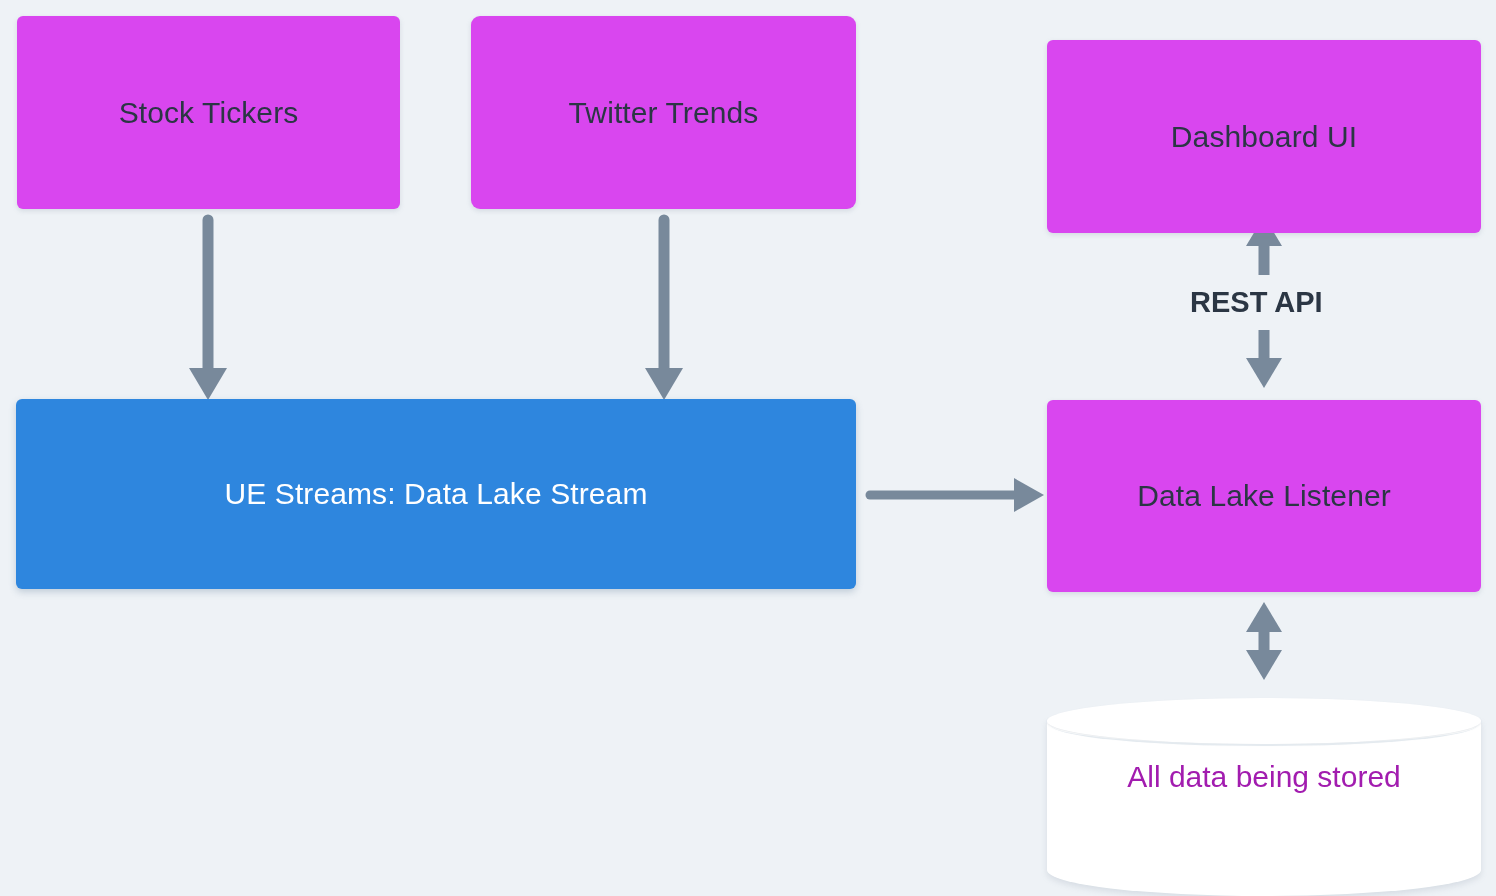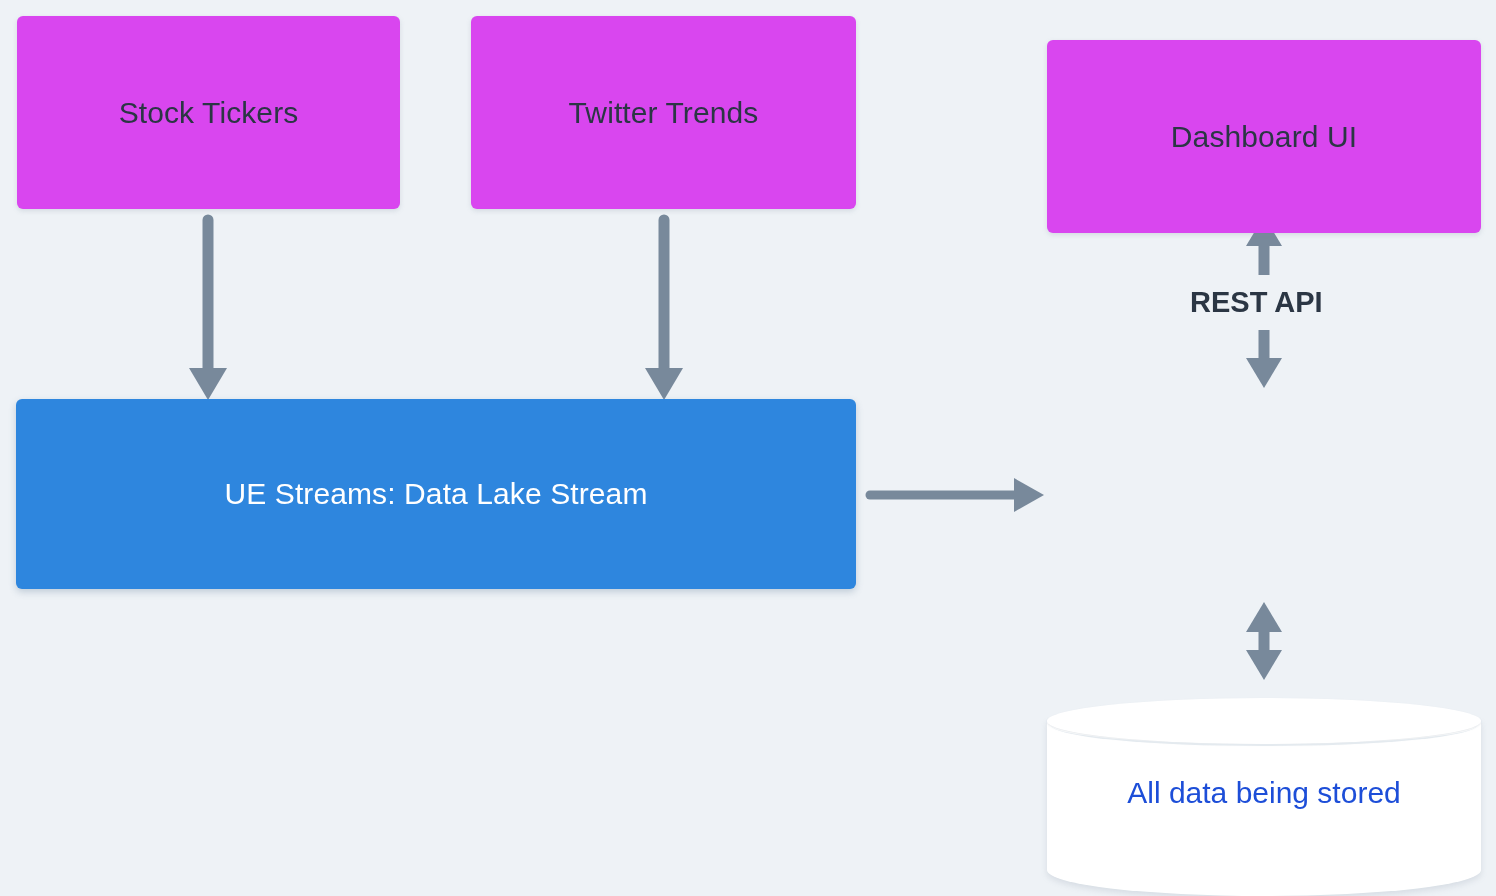--- a/index.html
+++ b/index.html
@@ -40,21 +40,21 @@
     text-align: center;
     line-height: 1.2;
     white-space: nowrap;
   }
 
   
   #node-stock-tickers {
     left: 17px;  top: 16px;  width: 383px;  height: 193px;
   }
   #node-twitter-trends {
-    left: 471px; top: 16px;  width: 385px;  height: 193px;
+    left: 471px; top: 16px;  width: 385px;  height: 193px; border-radius: 9px;
   }
   #node-dashboard-ui {
     left: 1047px; top: 16px; width: 434px;  height: 193px; margin-top: 24px;
   }
   #node-stream {
     left: 16px;  top: 399px; width: 840px;  height: 190px;
     background: #2e86de;
     box-shadow: 0 3px 7px rgba(90,120,150,0.30);
   }
   #node-stream .node-label {
@@ -100,24 +100,24 @@
     top: 6px;
     width: 426px;
     height: 42px;
     border-radius: 50%;
     border-bottom: 2px solid #e4eaef;
     box-sizing: border-box;
   }
   #node-datastore .cyl-label {
     position: absolute;
     left: 0;
-    top: 78px;
+    top: 62px;
     width: 434px;
     text-align: center;
-    color: #1d4ed8;
+    color: #a21caf;
     font-size: 30px;
     white-space: nowrap;
   }
 
   
   #edge-layer {
     position: absolute;
     left: 0;
     top: 0;
     width: 1496px;
@@ -188,20 +188,23 @@
   </div>
 
   <div class="node" id="node-dashboard-ui">
     <span class="node-label">Dashboard UI</span>
   </div>
 
   <div class="node" id="node-stream">
     <span class="node-label">UE Streams: Data Lake Stream</span>
   </div>
 
+  <div class="node" id="node-listener">
+    <span class="node-label">Data Lake Listener</span>
+  </div>
 
   <div id="node-datastore">
     <div class="cyl-body"></div>
     <div class="cyl-top"></div>
     <div class="cyl-seam"></div>
     <div class="cyl-label">All data being stored</div>
   </div>
 
   <div class="edge-label" id="edge-label-rest-api">REST API</div>
 

